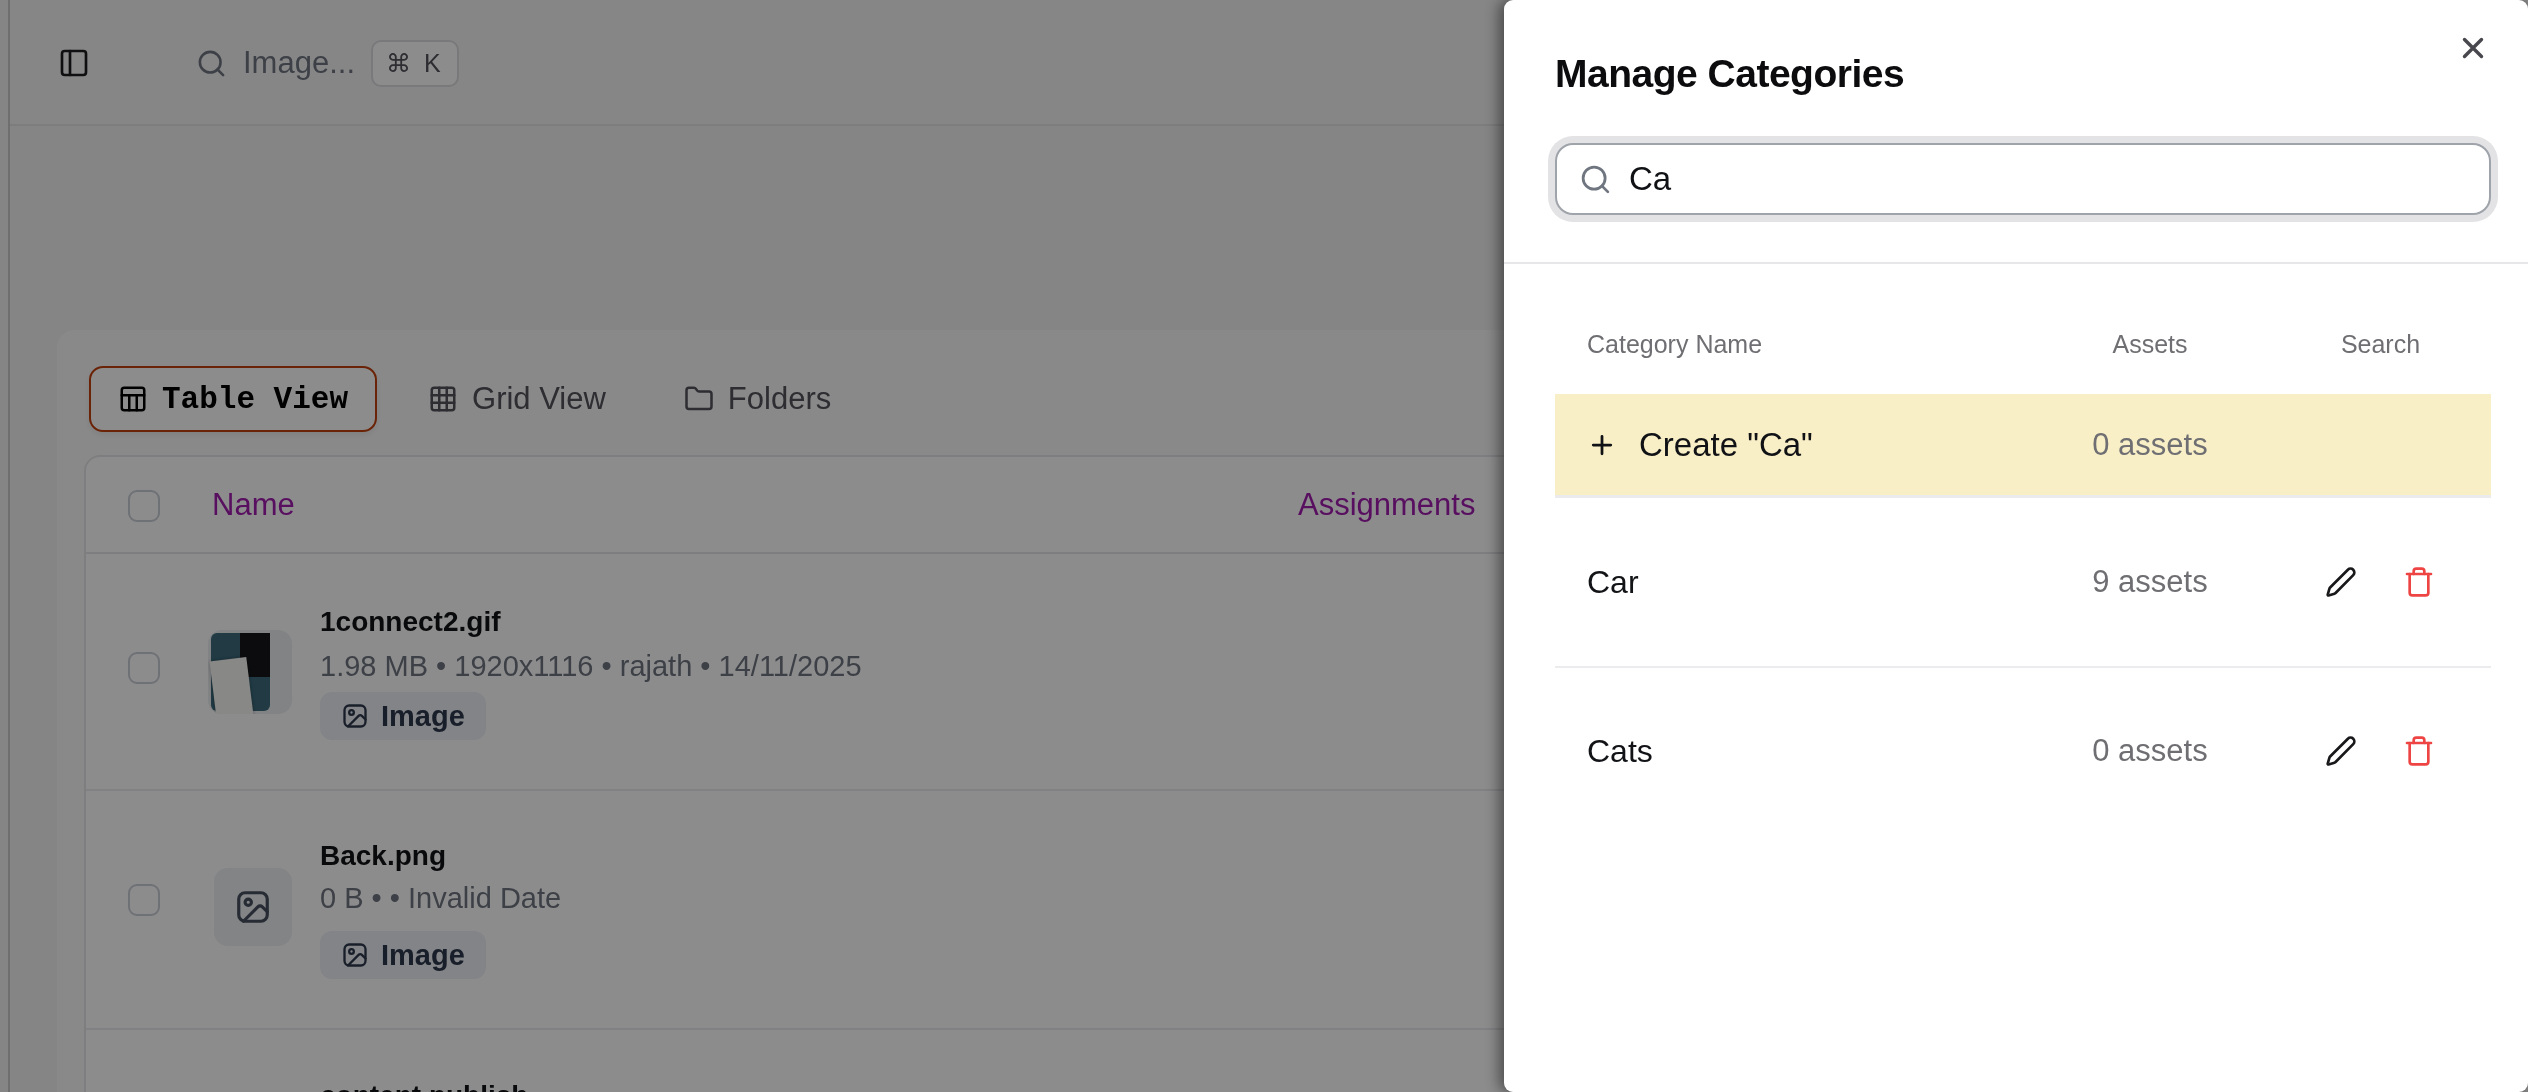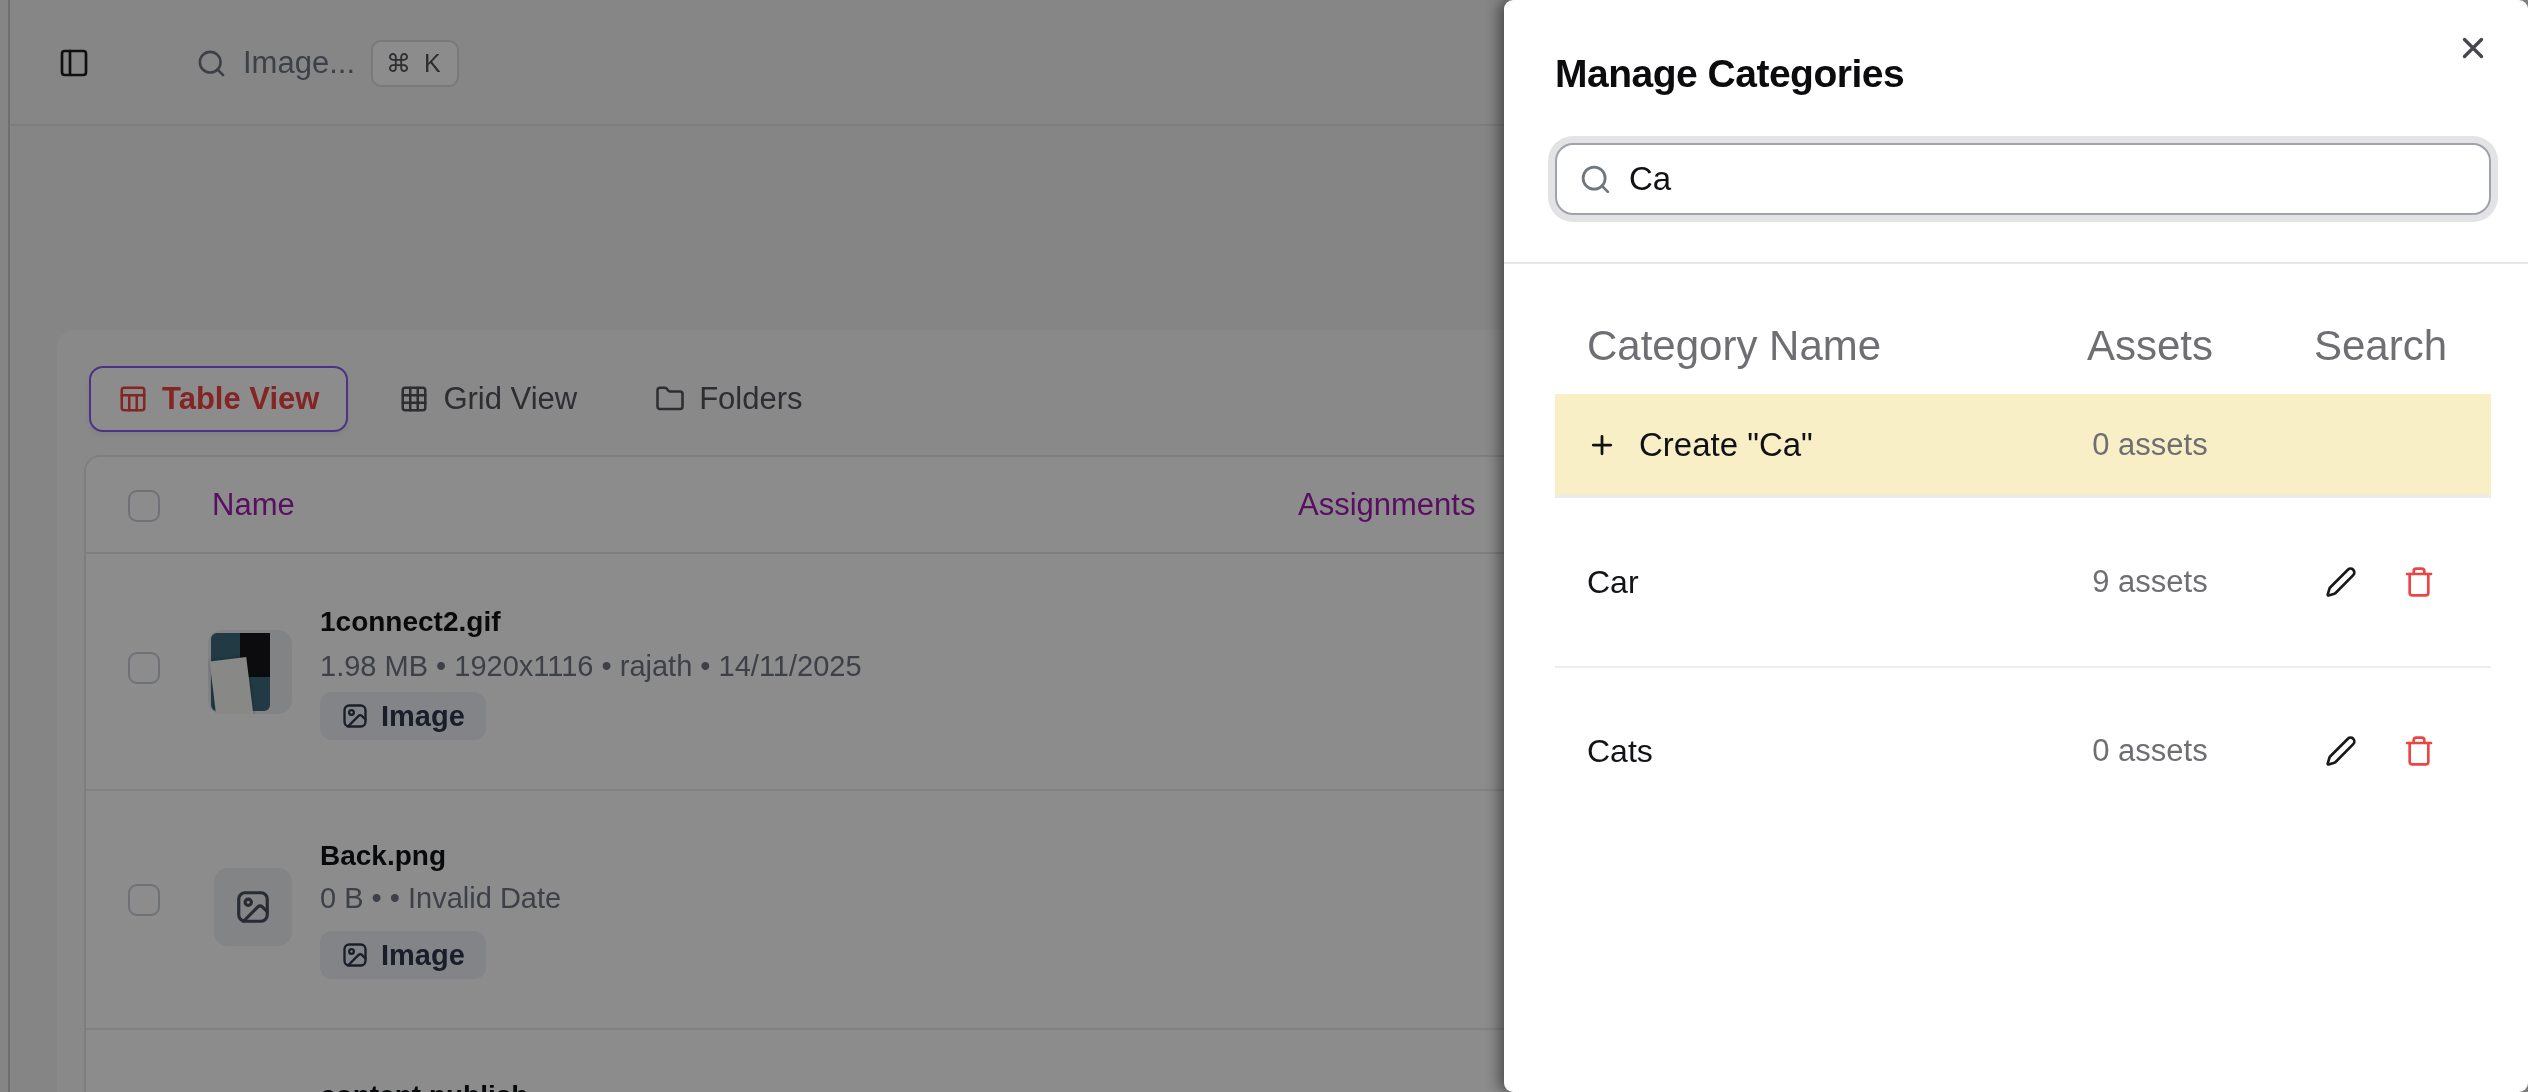--- a/index.html
+++ b/index.html
@@ -16,21 +16,21 @@
   .searchbox { position:absolute; left:186px; top:0; height:126px; display:flex; align-items:center; gap:16px; color:#6f7680; cursor:pointer; }
   .searchbox .ph { font-size:31px; color:#6f7680; }
   .kbd { border:2px solid #dcdce0; background:#fff; border-radius:10px; padding:7px 13px; font-size:25px; color:#52525b; letter-spacing:3px; white-space:nowrap; }
 
   .card1 { position:absolute; left:57px; right:56px; top:164px; height:131px; background:#fff; border-radius:18px; box-shadow:0 2px 6px rgba(0,0,0,.05); }
   .add-btn { position:absolute; left:26px; top:32px; height:62px; padding:0 27px; display:inline-flex; align-items:center; gap:13px; background:#2b3cdb; color:#fff; border:none; border-radius:12px; font-size:30px; font-weight:500; font-family:inherit; cursor:pointer; }
 
   .card2 { position:absolute; left:57px; right:56px; top:330px; height:1100px; background:#fafafa; border-radius:18px; }
   .tabs { position:absolute; left:32px; top:36px; display:flex; align-items:center; gap:24px; }
   .tab { display:inline-flex; align-items:center; gap:14px; height:66px; padding:0 27px; border-radius:14px; border:none; background:transparent; color:#52525b; font-size:31px; font-weight:500; font-family:inherit; cursor:pointer; }
-  .tab.active { background:#fff; border:2px solid #8b5cf6; box-shadow:0 3px 6px rgba(0,0,0,.07); color:#ef4444; font-weight:600; }
+  .tab.active { background:#fff; border:2px solid #c2410c; box-shadow:0 3px 6px rgba(0,0,0,.07); color:#000000; font-weight:600;font-family:Liberation Mono, monospace; }
 
   .table-card { position:absolute; left:27px; right:27px; top:125px; height:1400px; background:#fff; border:2px solid #e6e6e9; border-radius:16px; overflow:hidden; }
   .thead { position:relative; height:97px; border-bottom:2px solid #e6e6e9; }
   .th { position:absolute; top:50%; transform:translateY(-50%); font-size:31px; font-weight:500; color:#a21caf; }
   .checkbox { position:absolute; width:32px; height:32px; border:2px solid #c9ced6; border-radius:9px; background:#fff; cursor:pointer; }
   .trow { position:relative; border-bottom:2px solid #ececee; }
   .fname { position:absolute; left:234px; font-size:28px; font-weight:700; color:#121316; }
   .fmeta { position:absolute; left:234px; font-size:29px; color:#6f7680; }
   .badge { position:absolute; left:234px; height:48px; display:inline-flex; align-items:center; gap:12px; padding:0 21px; background:#eef1f6; border-radius:12px; color:#2f3a4d; font-size:29px; font-weight:600; }
   .thumb1 { position:absolute; left:122px; top:76px; width:84px; height:84px; border-radius:14px; background:#eceff1; overflow:hidden; }
@@ -44,21 +44,21 @@
 
   
   .modal { position:absolute; left:1504px; top:0; width:1024px; height:1092px; background:#fff; z-index:20; padding:0 37px 0 51px; box-shadow:-5px 0 14px rgba(0,0,0,.45);border-radius:9px; }
   .m-title { margin-top:52px; font-size:39px; font-weight:700; letter-spacing:-.5px; color:#0c0c0e; }
   .m-close { position:absolute; top:28px; right:32px; width:40px; height:40px; background:none; border:none; color:#47474d; cursor:pointer; }
   .m-search { margin-top:47px; height:72px; border:2px solid #9fa4ab; border-radius:18px; box-shadow:0 0 0 7px #e3e3e5; display:flex; align-items:center; gap:17px; padding:0 22px; background:#fff; }
   .m-search input { border:none; outline:none; font-size:33px; font-family:inherit; color:#101114; flex:1; background:transparent; }
   .m-div { margin:47px -37px 0 -51px; border:none; border-top:2px solid #e7e7e9; }
   .m-grid { display:grid; grid-template-columns:1fr 240px 221px; align-items:center; }
   .m-cols { margin-top:58px; height:44px; }
-  .m-col { font-size:42px; color:#6f6f73; }
+  .m-col { font-size:25px; color:#6f6f73; }
   .m-col.c1 { padding-left:32px; }
   .m-col.c2, .m-col.c3 { text-align:center; }
   .create-row { margin-top:28px; height:104px; background:#f8efc6; border-bottom:3px solid #ebebed; cursor:pointer; }
   .create-label { display:flex; align-items:center; gap:22px; padding-left:32px; font-size:33px; font-weight:500; color:#111215; }
   .cat-assets { text-align:center; font-size:31px; color:#6f6f73; }
   .cat-row { height:168px; }
   .cat-row + .cat-row { border-top:2px solid #ececee; }
   .cat-name { padding-left:32px; font-size:32px; font-weight:500; color:#121316; }
   .row-actions { display:flex; align-items:center; justify-content:center; gap:44px; }
   .icon-btn { background:none; border:none; cursor:pointer; width:34px; height:34px; padding:0; }

